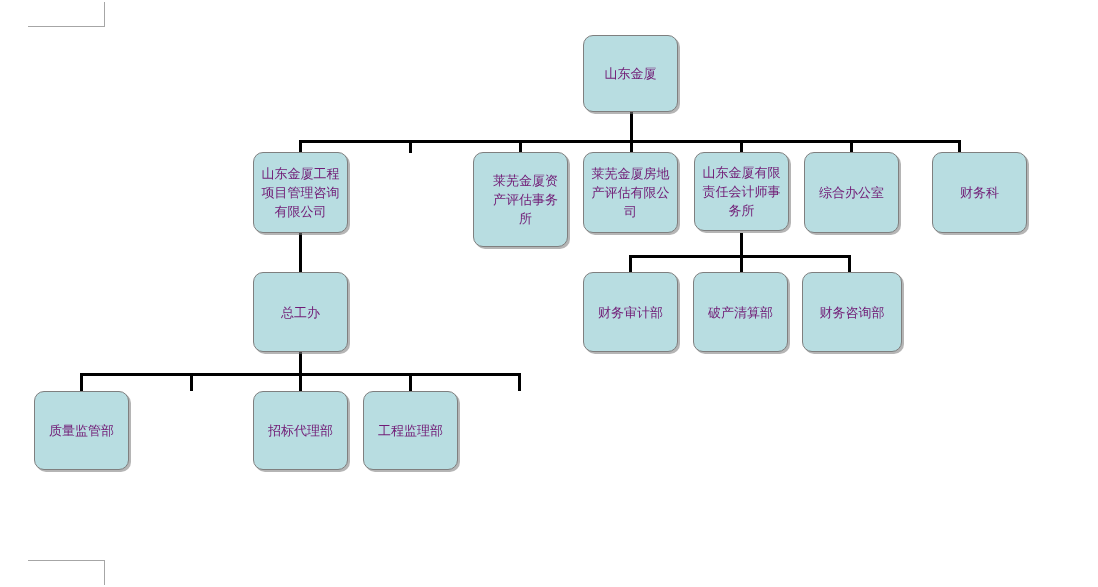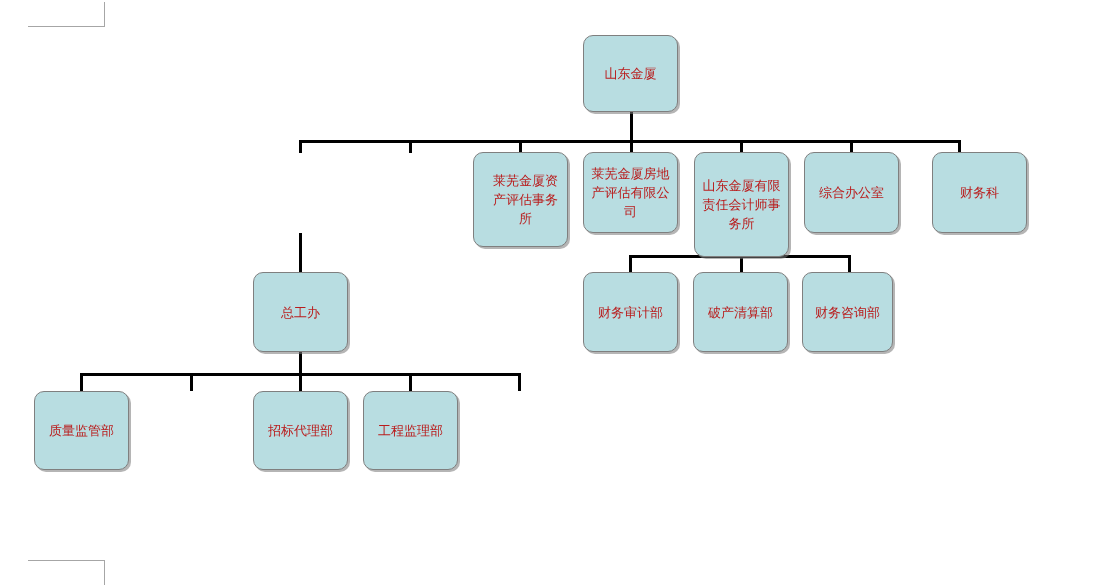--- a/index.html
+++ b/index.html
@@ -52,21 +52,21 @@
   .node {
     position: absolute;
     box-sizing: border-box;
     background: #b8dde1;
     border: 1px solid #7f7f7f;
     border-radius: 10px;
     display: flex;
     align-items: center;
     justify-content: center;
     text-align: center;
-    color: #b91c1c;
+    color: #701a75;
     font-size: 13px;
     line-height: 19px;
     padding: 2px 6px;
     box-shadow: 2px 2px 0 rgba(120,120,120,0.55);
   }
   .node .label {
     display: block;
     width: 100%;
     word-break: break-all;
   }
@@ -103,47 +103,50 @@
   <div class="line v" style="left:80px; top:373px; height:18px;"></div>
   <div class="line v" style="left:190px; top:373px; height:18px;"></div>
   <div class="line v" style="left:299px; top:373px; height:18px;"></div>
   <div class="line v" style="left:409px; top:373px; height:18px;"></div>
   <div class="line v" style="left:518px; top:373px; height:18px;"></div>
 
   <div class="node" style="left:583px; top:35px; width:95px; height:77px;">
     <span class="label">山东金厦</span>
   </div>
 
+  <div class="node" style="left:253px; top:152px; width:95px; height:81px;">
+    <span class="label">山东金厦工程项目管理咨询有限公司</span>
+  </div>
   <div class="node" style="left:473px; top:152px; width:95px; height:95px;padding-left:16px;">
     <span class="label">莱芜金厦资产评估事务所</span>
   </div>
   <div class="node" style="left:583px; top:152px; width:95px; height:81px;">
     <span class="label">莱芜金厦房地产评估有限公司</span>
   </div>
-  <div class="node" style="left:694px; top:152px; width:95px; height:105px;">
+  <div class="node" style="left:694px; top:152px; width:95px; height:79px;">
     <span class="label">山东金厦有限责任会计师事务所</span>
   </div>
   <div class="node" style="left:804px; top:152px; width:95px; height:81px;">
     <span class="label">综合办公室</span>
   </div>
   <div class="node" style="left:913px; top:152px; width:95px; height:81px;margin-left:19px;">
     <span class="label">财务科</span>
   </div>
 
   <div class="node" style="left:253px; top:272px; width:95px; height:80px;">
     <span class="label">总工办</span>
   </div>
 
   <div class="node" style="left:583px; top:272px; width:95px; height:80px;">
     <span class="label">财务审计部</span>
   </div>
   <div class="node" style="left:693px; top:272px; width:95px; height:80px;">
     <span class="label">破产清算部</span>
   </div>
-  <div class="node" style="left:802px; top:272px; width:91px; height:80px;">
+  <div class="node" style="left:802px; top:272px; width:100px; height:80px;">
     <span class="label">财务咨询部</span>
   </div>
 
   <div class="node" style="left:34px; top:391px; width:95px; height:79px;">
     <span class="label">质量监管部</span>
   </div>
   <div class="node" style="left:363px; top:391px; width:95px; height:79px;">
     <span class="label">工程监理部</span>
   </div>
   <div class="node" style="left:253px; top:391px; width:95px; height:79px;">

